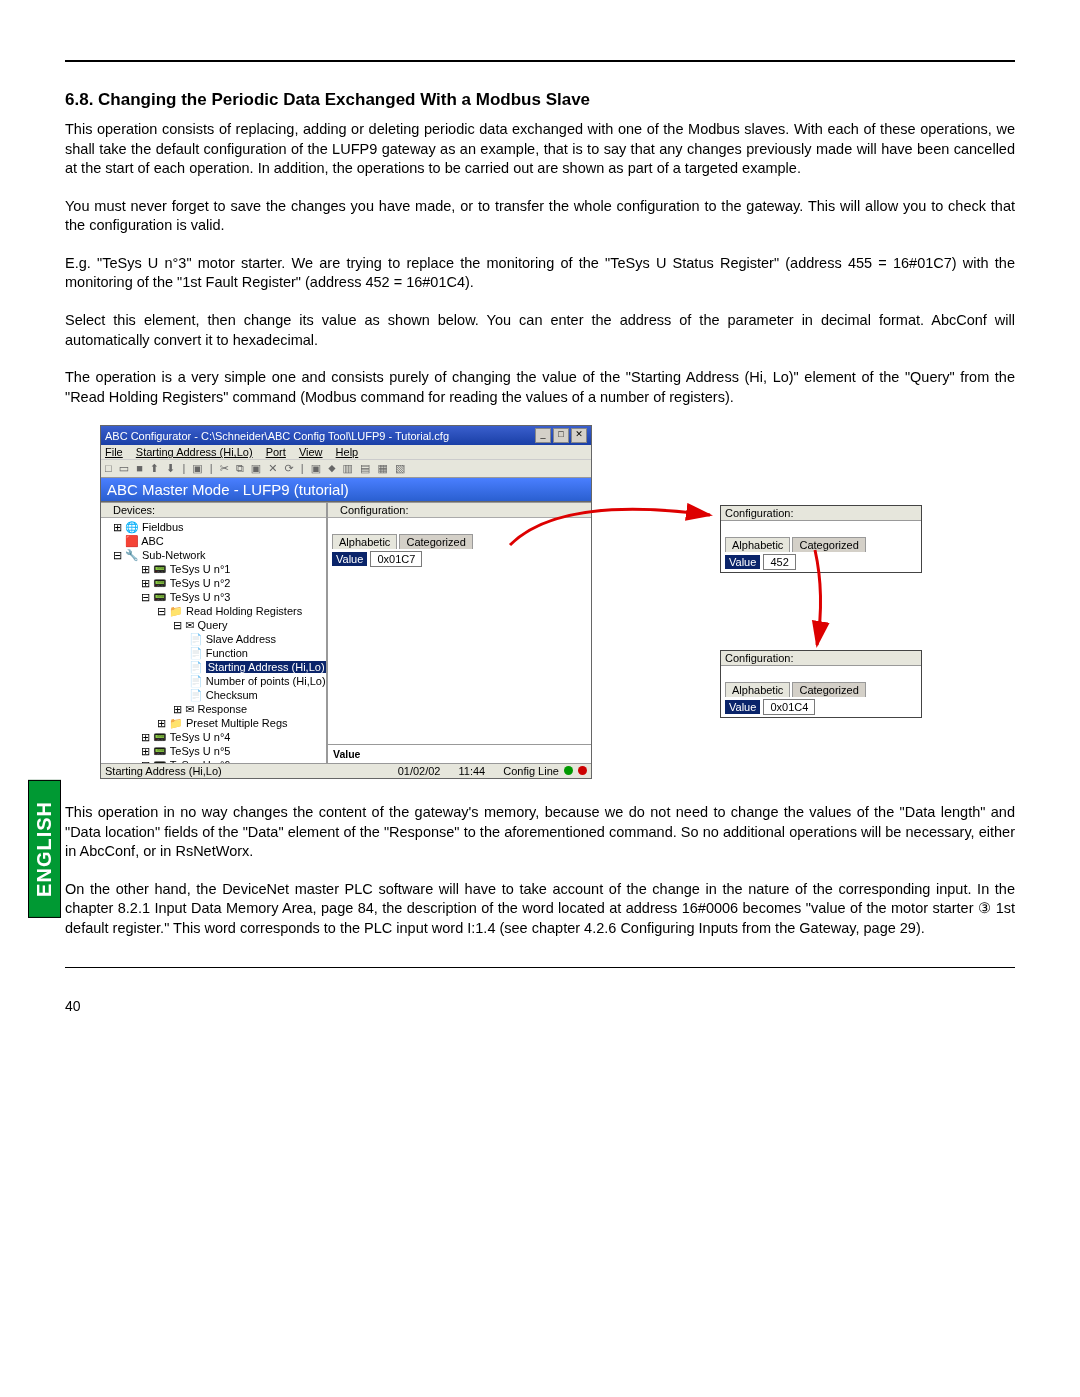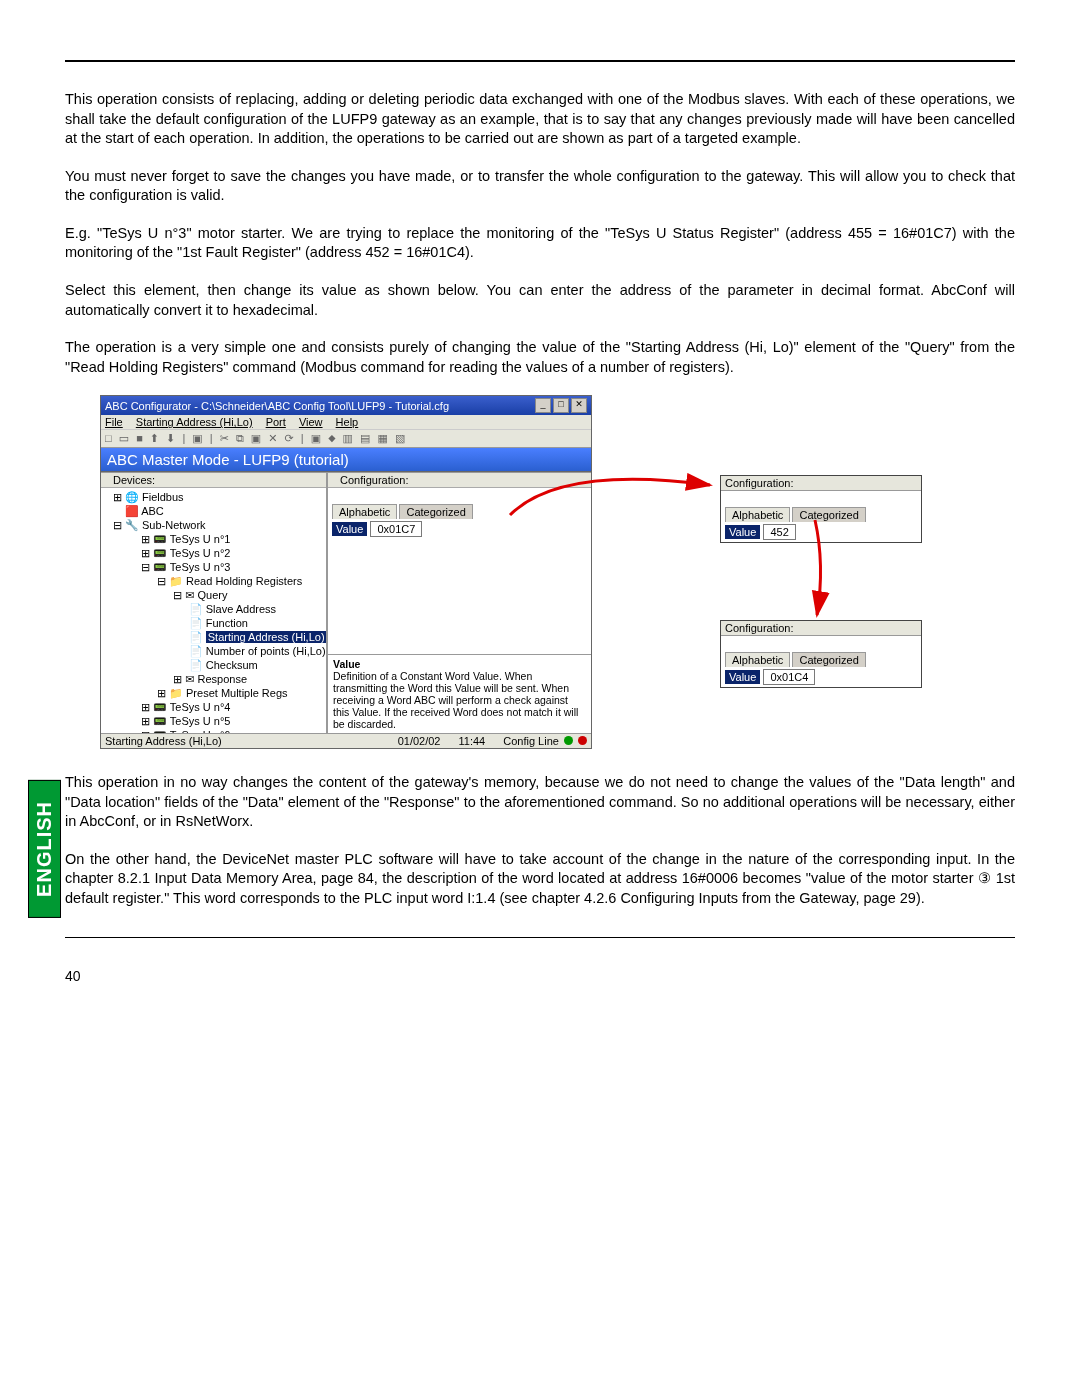--- a/index.html
+++ b/index.html
@@ -222,20 +222,21 @@
   }
 </style>
 </head>
 <body>
 
 <div class="page">
   <hr class="title-rule">
 
   <div class="lang-tab">ENGLISH</div>
 
+  <h2 class="section-title">6.8. Changing the Periodic Data Exchanged With a Modbus Slave</h2>
 
   <p class="body-text">This operation consists of replacing, adding or deleting periodic data exchanged with one of the Modbus slaves. With each of these operations, we shall take the default configuration of the LUFP9 gateway as an example, that is to say that any changes previously made will have been cancelled at the start of each operation. In addition, the operations to be carried out are shown as part of a targeted example.</p>
   <p class="body-text">You must never forget to save the changes you have made, or to transfer the whole configuration to the gateway. This will allow you to check that the configuration is valid.</p>
 
 
   <p class="body-text">E.g. "TeSys U n°3" motor starter. We are trying to replace the monitoring of the "TeSys U Status Register" (address 455 = 16#01C7) with the monitoring of the "1st Fault Register" (address 452 = 16#01C4).</p>
   <p class="body-text">Select this element, then change its value as shown below. You can enter the address of the parameter in decimal format. AbcConf will automatically convert it to hexadecimal.</p>
   <p class="body-text">The operation is a very simple one and consists purely of changing the value of the "Starting Address (Hi, Lo)" element of the "Query" from the "Read Holding Registers" command (Modbus command for reading the values of a number of registers).</p>
 
   <div class="figure-area">
@@ -289,21 +290,20 @@
           <div class="tabs">
             <span class="tab">Alphabetic</span>
             <span class="tab inactive">Categorized</span>
           </div>
           <div class="valrow">
             <span class="lab">Value</span>
             <span class="field">0x01C7</span>
           </div>
           <div class="desc-box">
             <div class="hd">Value</div>
-            <div>Definition of a Constant Word Value. When transmitting the Word this Value will be sent. When receiving a Word ABC will perform a check against this Value. If the received Word does not match it will be discarded.</div>
           </div>
         </div>
       </div>
       <div class="statusbar">
         <span class="cell">Starting Address (Hi,Lo)</span>
         <span class="cell">01/02/02</span>
         <span class="cell">11:44</span>
         <span class="cell">
           <span>Config Line</span>
           <span class="dot g"></span>

